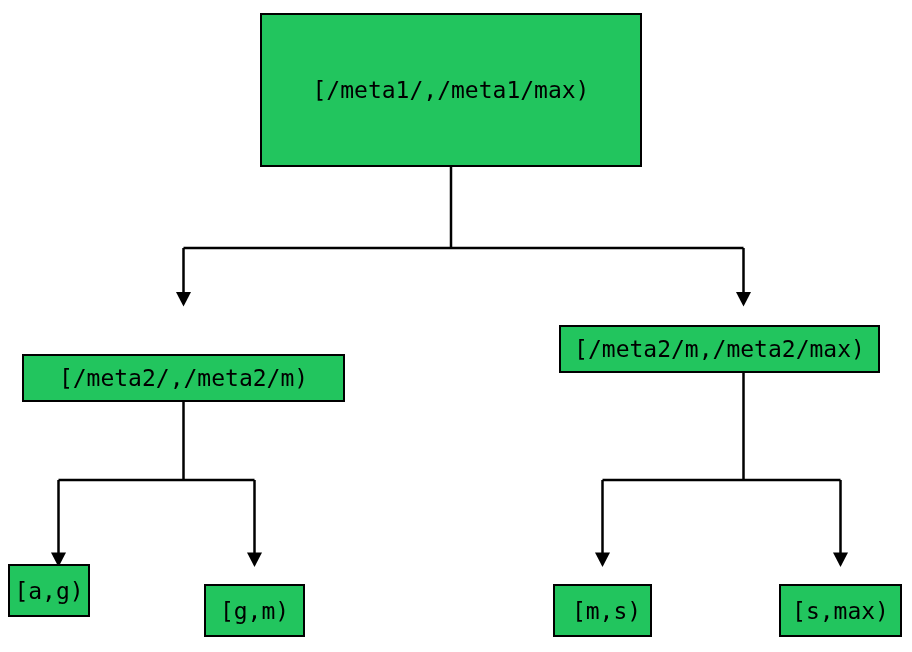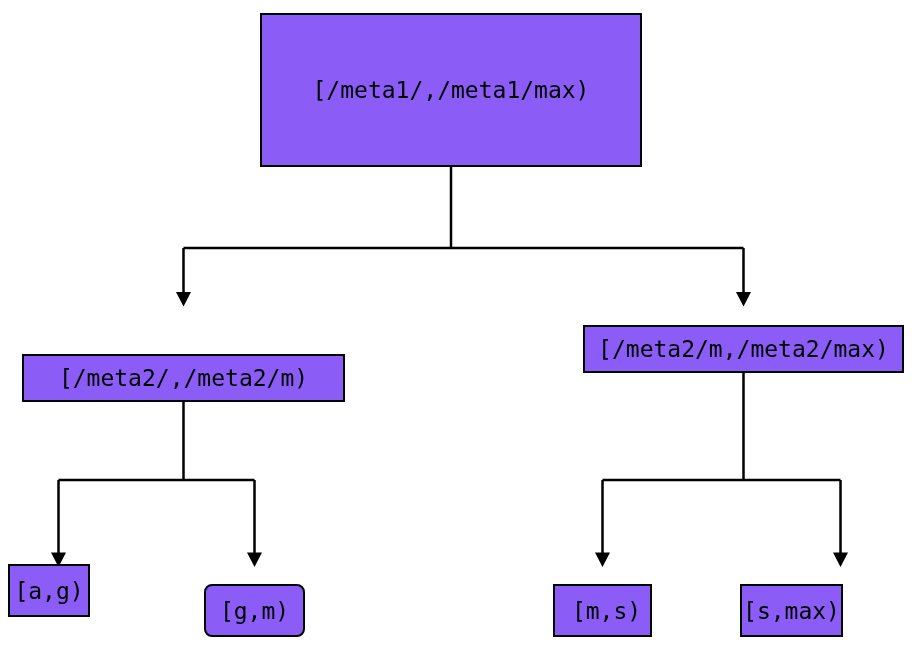--- a/index.html
+++ b/index.html
@@ -28,35 +28,35 @@
     fill: none;
   }
   .connectors polygon {
     fill: #000000;
     stroke: none;
   }
   .node {
     position: absolute;
     box-sizing: border-box;
     border: 2.5px solid #000000;
-    background: #8b5cf6;
+    background: #22c55e;
     display: flex;
     align-items: center;
     justify-content: center;
     font-size: 23px;
     color: #000000;
     white-space: pre;
   }
   .node-root        { left: 260px; top: 13px;  width: 382px; height: 154px; }
   .node-meta2-left  { left: 22px;  top: 325px; width: 323px; height: 48px; margin-top: 29px;  }
-  .node-meta2-right { left: 583px; top: 325px; width: 321px; height: 48px;  }
+  .node-meta2-right { left: 559px; top: 325px; width: 321px; height: 48px;  }
   .node-leaf-ag     { left: 8px;   top: 564px; width: 82px; height: 53px;  }
-  .node-leaf-gm     { left: 204px; top: 584px; width: 101px; height: 53px; border-radius: 8px;  }
+  .node-leaf-gm     { left: 204px; top: 584px; width: 101px; height: 53px;  }
   .node-leaf-ms     { left: 553px; top: 584px; width: 99px;  height: 53px; padding-left: 8px;  }
-  .node-leaf-smax   { left: 740px; top: 584px; width: 103px; height: 53px;  }
+  .node-leaf-smax   { left: 779px; top: 584px; width: 123px; height: 53px;  }
 </style>
 </head>
 <body>
 
 <div class="canvas">
 
   <svg class="connectors" viewBox="0 0 912 652" xmlns="http://www.w3.org/2000/svg">
 
     <g>
       <path d="M451,167 L451,248"></path>

